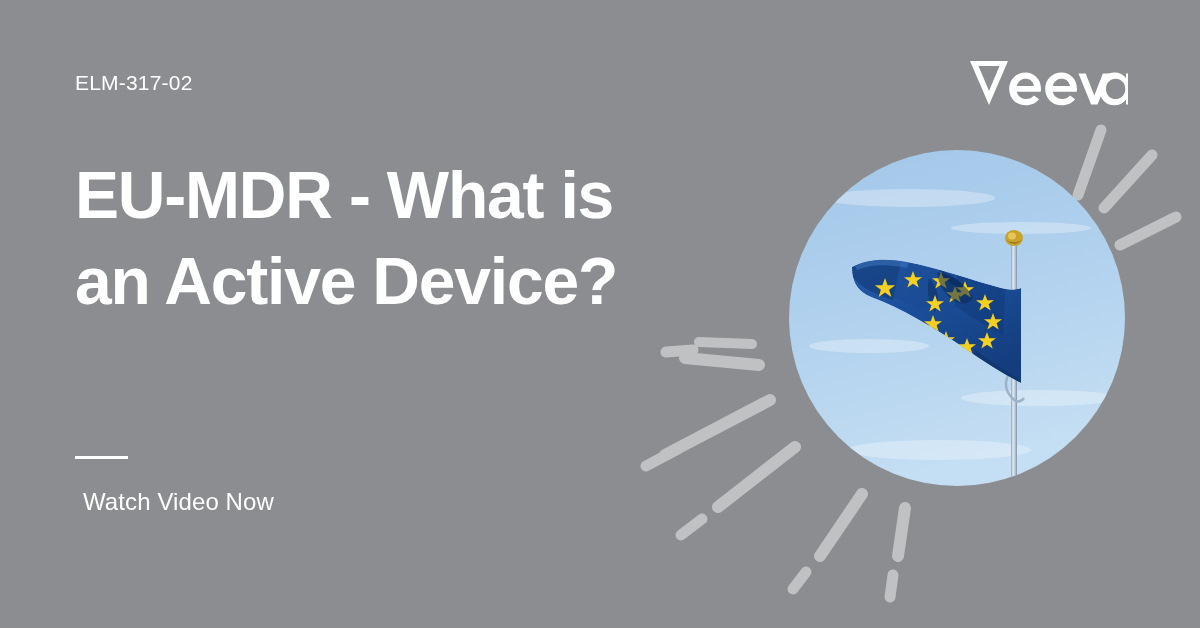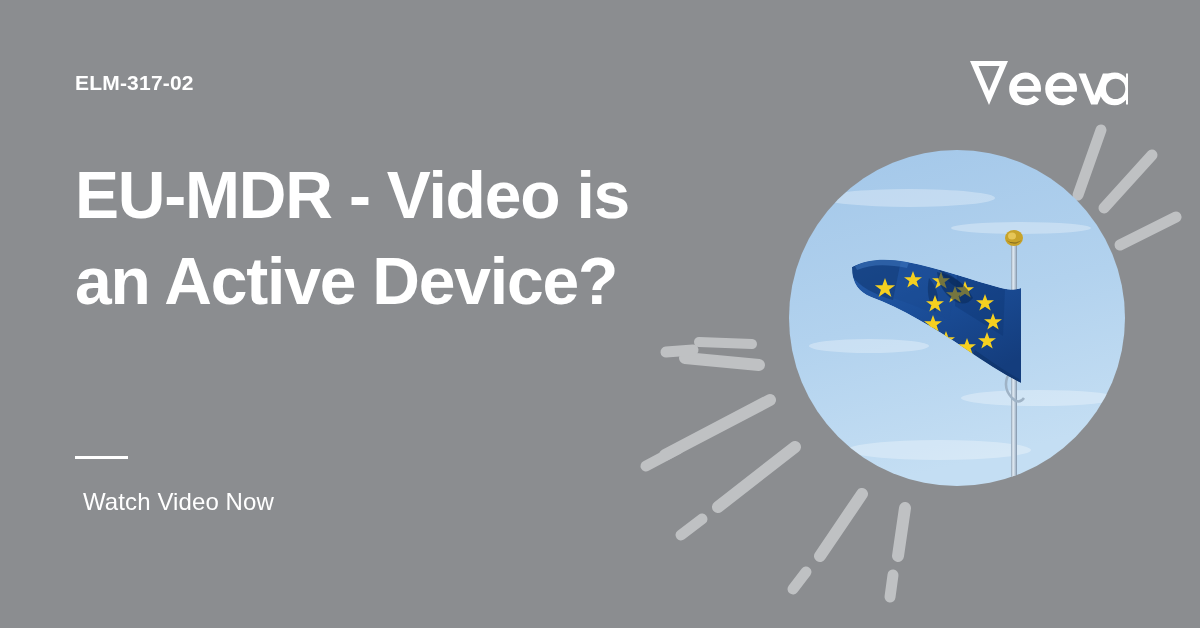--- a/index.html
+++ b/index.html
@@ -15,21 +15,21 @@
     width:1200px; height:628px;
     background:#8b8d90;
     overflow:hidden;
   }
 
   
   .eyebrow {
     position:absolute;
     left:75px; top:70px;
     font-size:21px;
-    font-weight:700;
+    font-weight:400;
     letter-spacing:0.2px;
     color:#ffffff;
     line-height:1.2;
     white-space:nowrap;
   }
 
   .logo {
     position:absolute;
     right:72px; top:55px;
     width:160px; height:54px;
@@ -104,21 +104,21 @@
 
         <path d="M93.5 17.5 c-9.3 0 -16.3 7 -16.3 16.4 c0 9.5 7 16.4 16.8 16.4 c5.6 0 10.2 -2.2 13.1 -6 l-5.2 -3.9 c-1.9 2.3 -4.5 3.6 -7.8 3.6 c-4.8 0 -8.3 -2.7 -9.3 -7.2 l23.9 0 c0.2 -1 0.3 -2 0.3 -3 c0 -9.2 -6.6 -16.3 -15.5 -16.3 z m-8.6 13.4 c1.1 -4.4 4.4 -7.1 8.7 -7.1 c4.3 0 7.4 2.6 8.4 7.1 z"></path>
 
         <path d="M110.5 18.4 l7.2 0 l8.6 22.2 l8.6 -22.2 l7.2 0 l-12.6 31.2 l-6.4 0 z"></path>
 
         <path d="M158 18.4 l0 4.6 c-2.6 -3.5 -6.6 -5.5 -11.4 -5.5 c-8.7 0 -15.4 7.1 -15.4 16.4 c0 9.3 6.7 16.4 15.4 16.4 c4.8 0 8.8 -2 11.4 -5.5 l0 4.6 l6.6 0 l0 -31 z m-10.4 25.6 c-5.5 0 -9.6 -4.3 -9.6 -10.1 c0 -5.8 4.1 -10.1 9.6 -10.1 c5.5 0 9.7 4.3 9.7 10.1 c0 5.8 -4.2 10.1 -9.7 10.1 z"></path>
       </g>
     </svg>
   </div>
 
-  <h1 class="title">EU-MDR - Video is an Active Device?</h1>
+  <h1 class="title">EU-MDR - What is an Active Device?</h1>
 
   <div class="divider"></div>
 
   <div class="cta">Watch Video Now</div>
 
   <div class="rays">
     <svg viewBox="0 0 1200 628" xmlns="http://www.w3.org/2000/svg" aria-hidden="true">
       <g stroke="#bfc1c3" stroke-linecap="round" fill="none">
 
         <g stroke-width="11">

